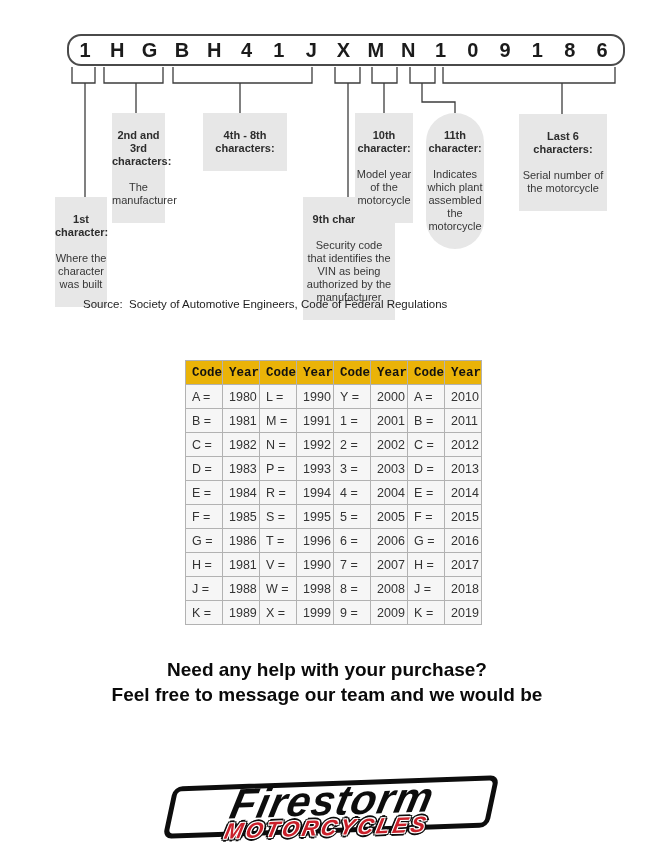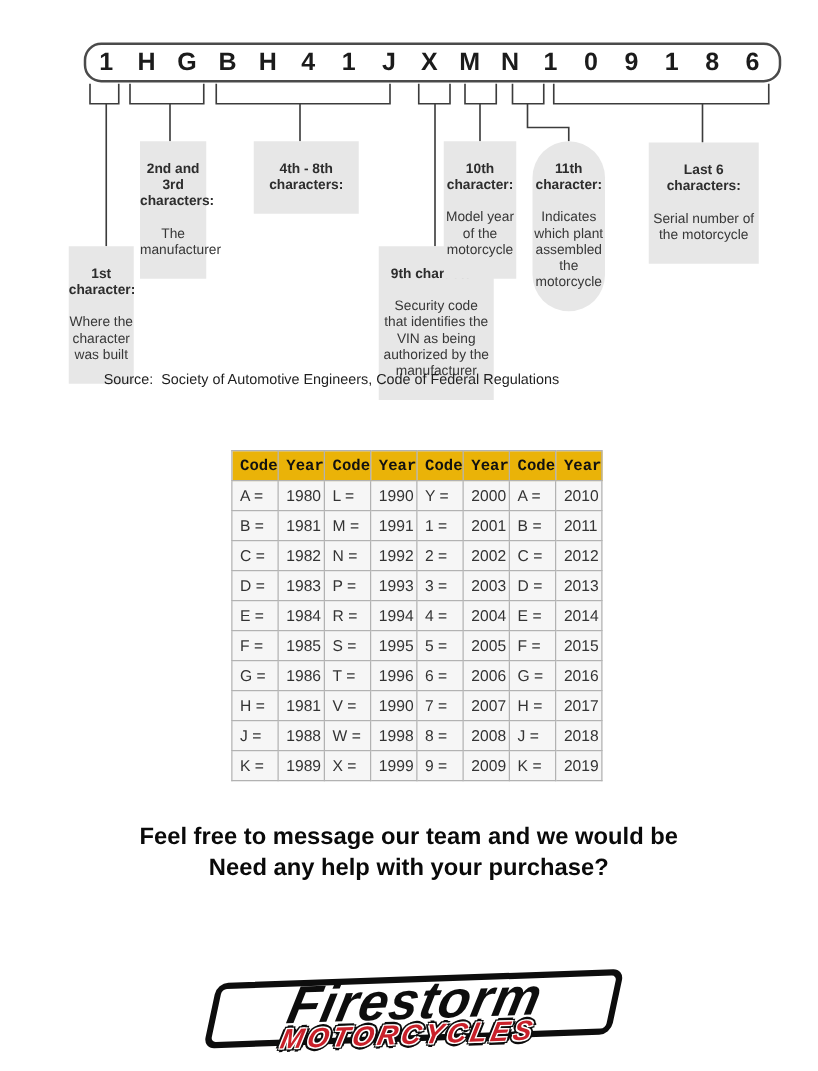--- a/index.html
+++ b/index.html
@@ -369,22 +369,22 @@
           <td>1999</td>
           <td>9 =</td>
           <td>2009</td>
           <td>K =</td>
           <td>2019</td>
         </tr>
       </tbody>
   </table>
 
   <div class="help-text">
+    <div>Need any help with your purchase?</div>
     <div>Feel free to message our team and we would be</div>
-    <div>Need any help with your purchase?</div>
   </div>
 
   <div class="logo">
     <div class="logo-brand">Firestorm</div>
     <div class="logo-tagline">MOTORCYCLES</div>
   </div>
 
 </div>
 
 </body></html>

